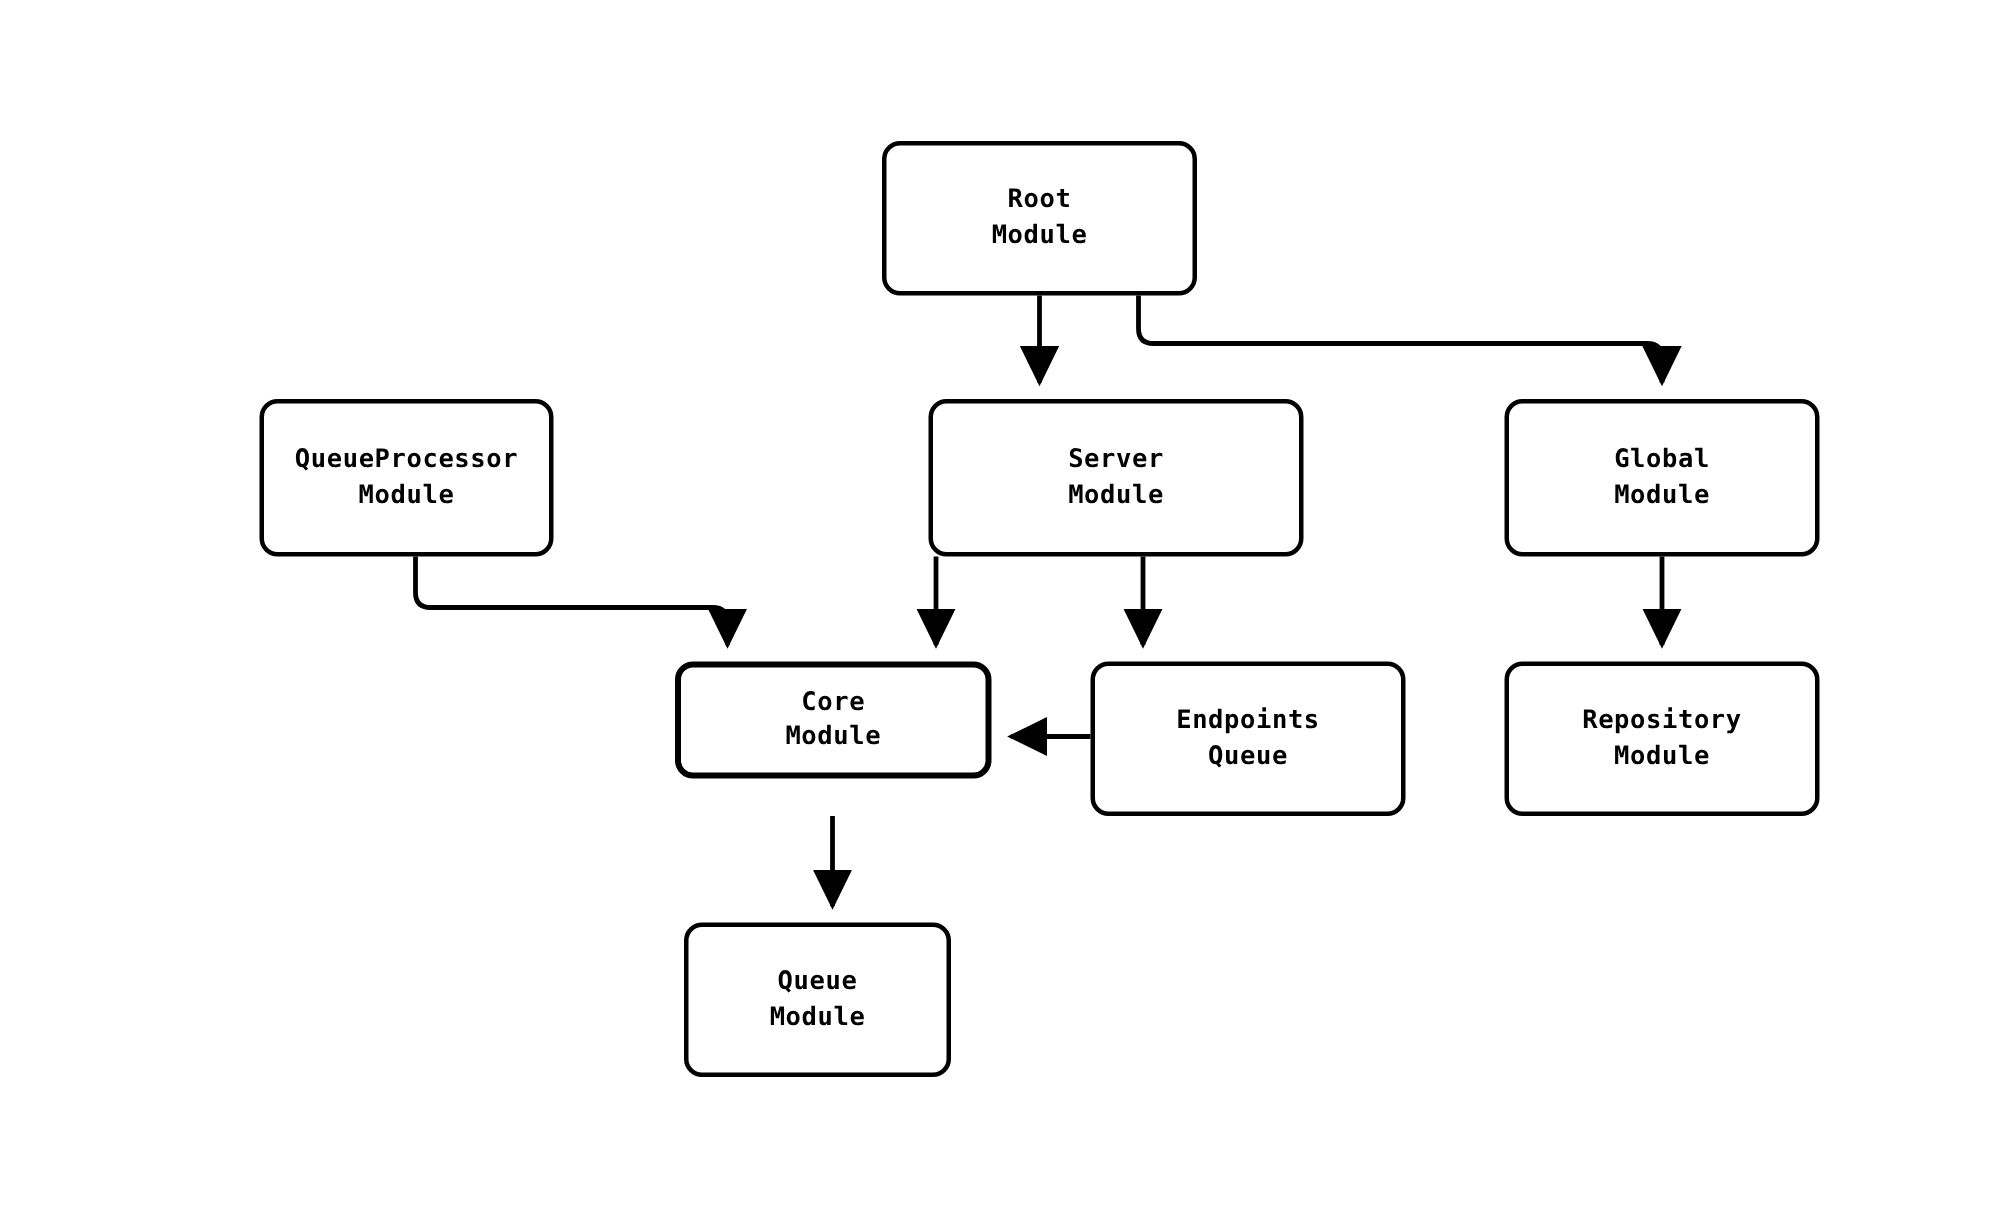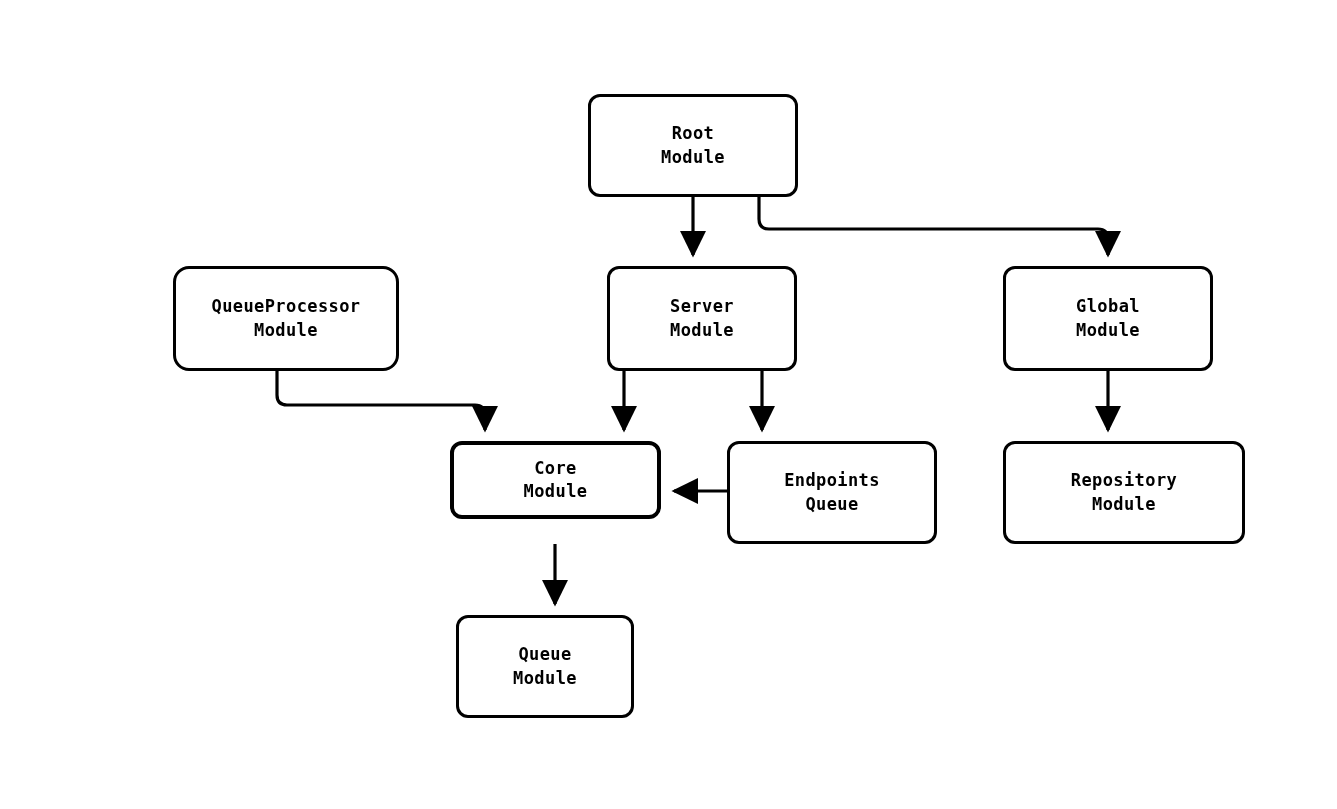--- a/index.html
+++ b/index.html
@@ -75,46 +75,46 @@
         <path d="M 1068,371 L 1068,430" stroke="#000000" fill="none" marker-end="url(#arrowhead)"></path>
         <path d="M 515,544 L 515,604" stroke="#000000" fill="none" marker-end="url(#arrowhead)"></path>
       </g>
   </svg>
 
   <div class="node" id="node-root" style="left:548px; top:94px; width:210px; height:103px;">
     <span class="node-label">Root
 Module</span>
   </div>
 
-  <div class="node" id="node-queueprocessor" style="left:133px; top:266px; width:226px; height:105px;border-radius:16px;">
+  <div class="node" id="node-queueprocessor" style="left:133px; top:266px; width:196px; height:105px;">
     <span class="node-label">QueueProcessor
 Module</span>
   </div>
 
-  <div class="node" id="node-server" style="left:567px; top:266px; width:190px; height:105px;">
+  <div class="node" id="node-server" style="left:579px; top:266px; width:250px; height:105px;">
     <span class="node-label">Server
 Module</span>
   </div>
 
   <div class="node" id="node-global" style="left:963px; top:266px; width:210px; height:105px;">
     <span class="node-label">Global
 Module</span>
   </div>
 
   <div class="node emphasis" id="node-core" style="left:410px; top:441px; width:211px; height:78px;">
     <span class="node-label">Core
 Module</span>
   </div>
 
   <div class="node" id="node-endpoints" style="left:687px; top:441px; width:210px; height:103px;">
     <span class="node-label">Endpoints
 Queue</span>
   </div>
 
-  <div class="node" id="node-repository" style="left:963px; top:441px; width:242px; height:103px;">
+  <div class="node" id="node-repository" style="left:963px; top:441px; width:210px; height:103px;">
     <span class="node-label">Repository
 Module</span>
   </div>
 
   <div class="node" id="node-queue" style="left:416px; top:615px; width:178px; height:103px;">
     <span class="node-label">Queue
 Module</span>
   </div>
 
 </div>

